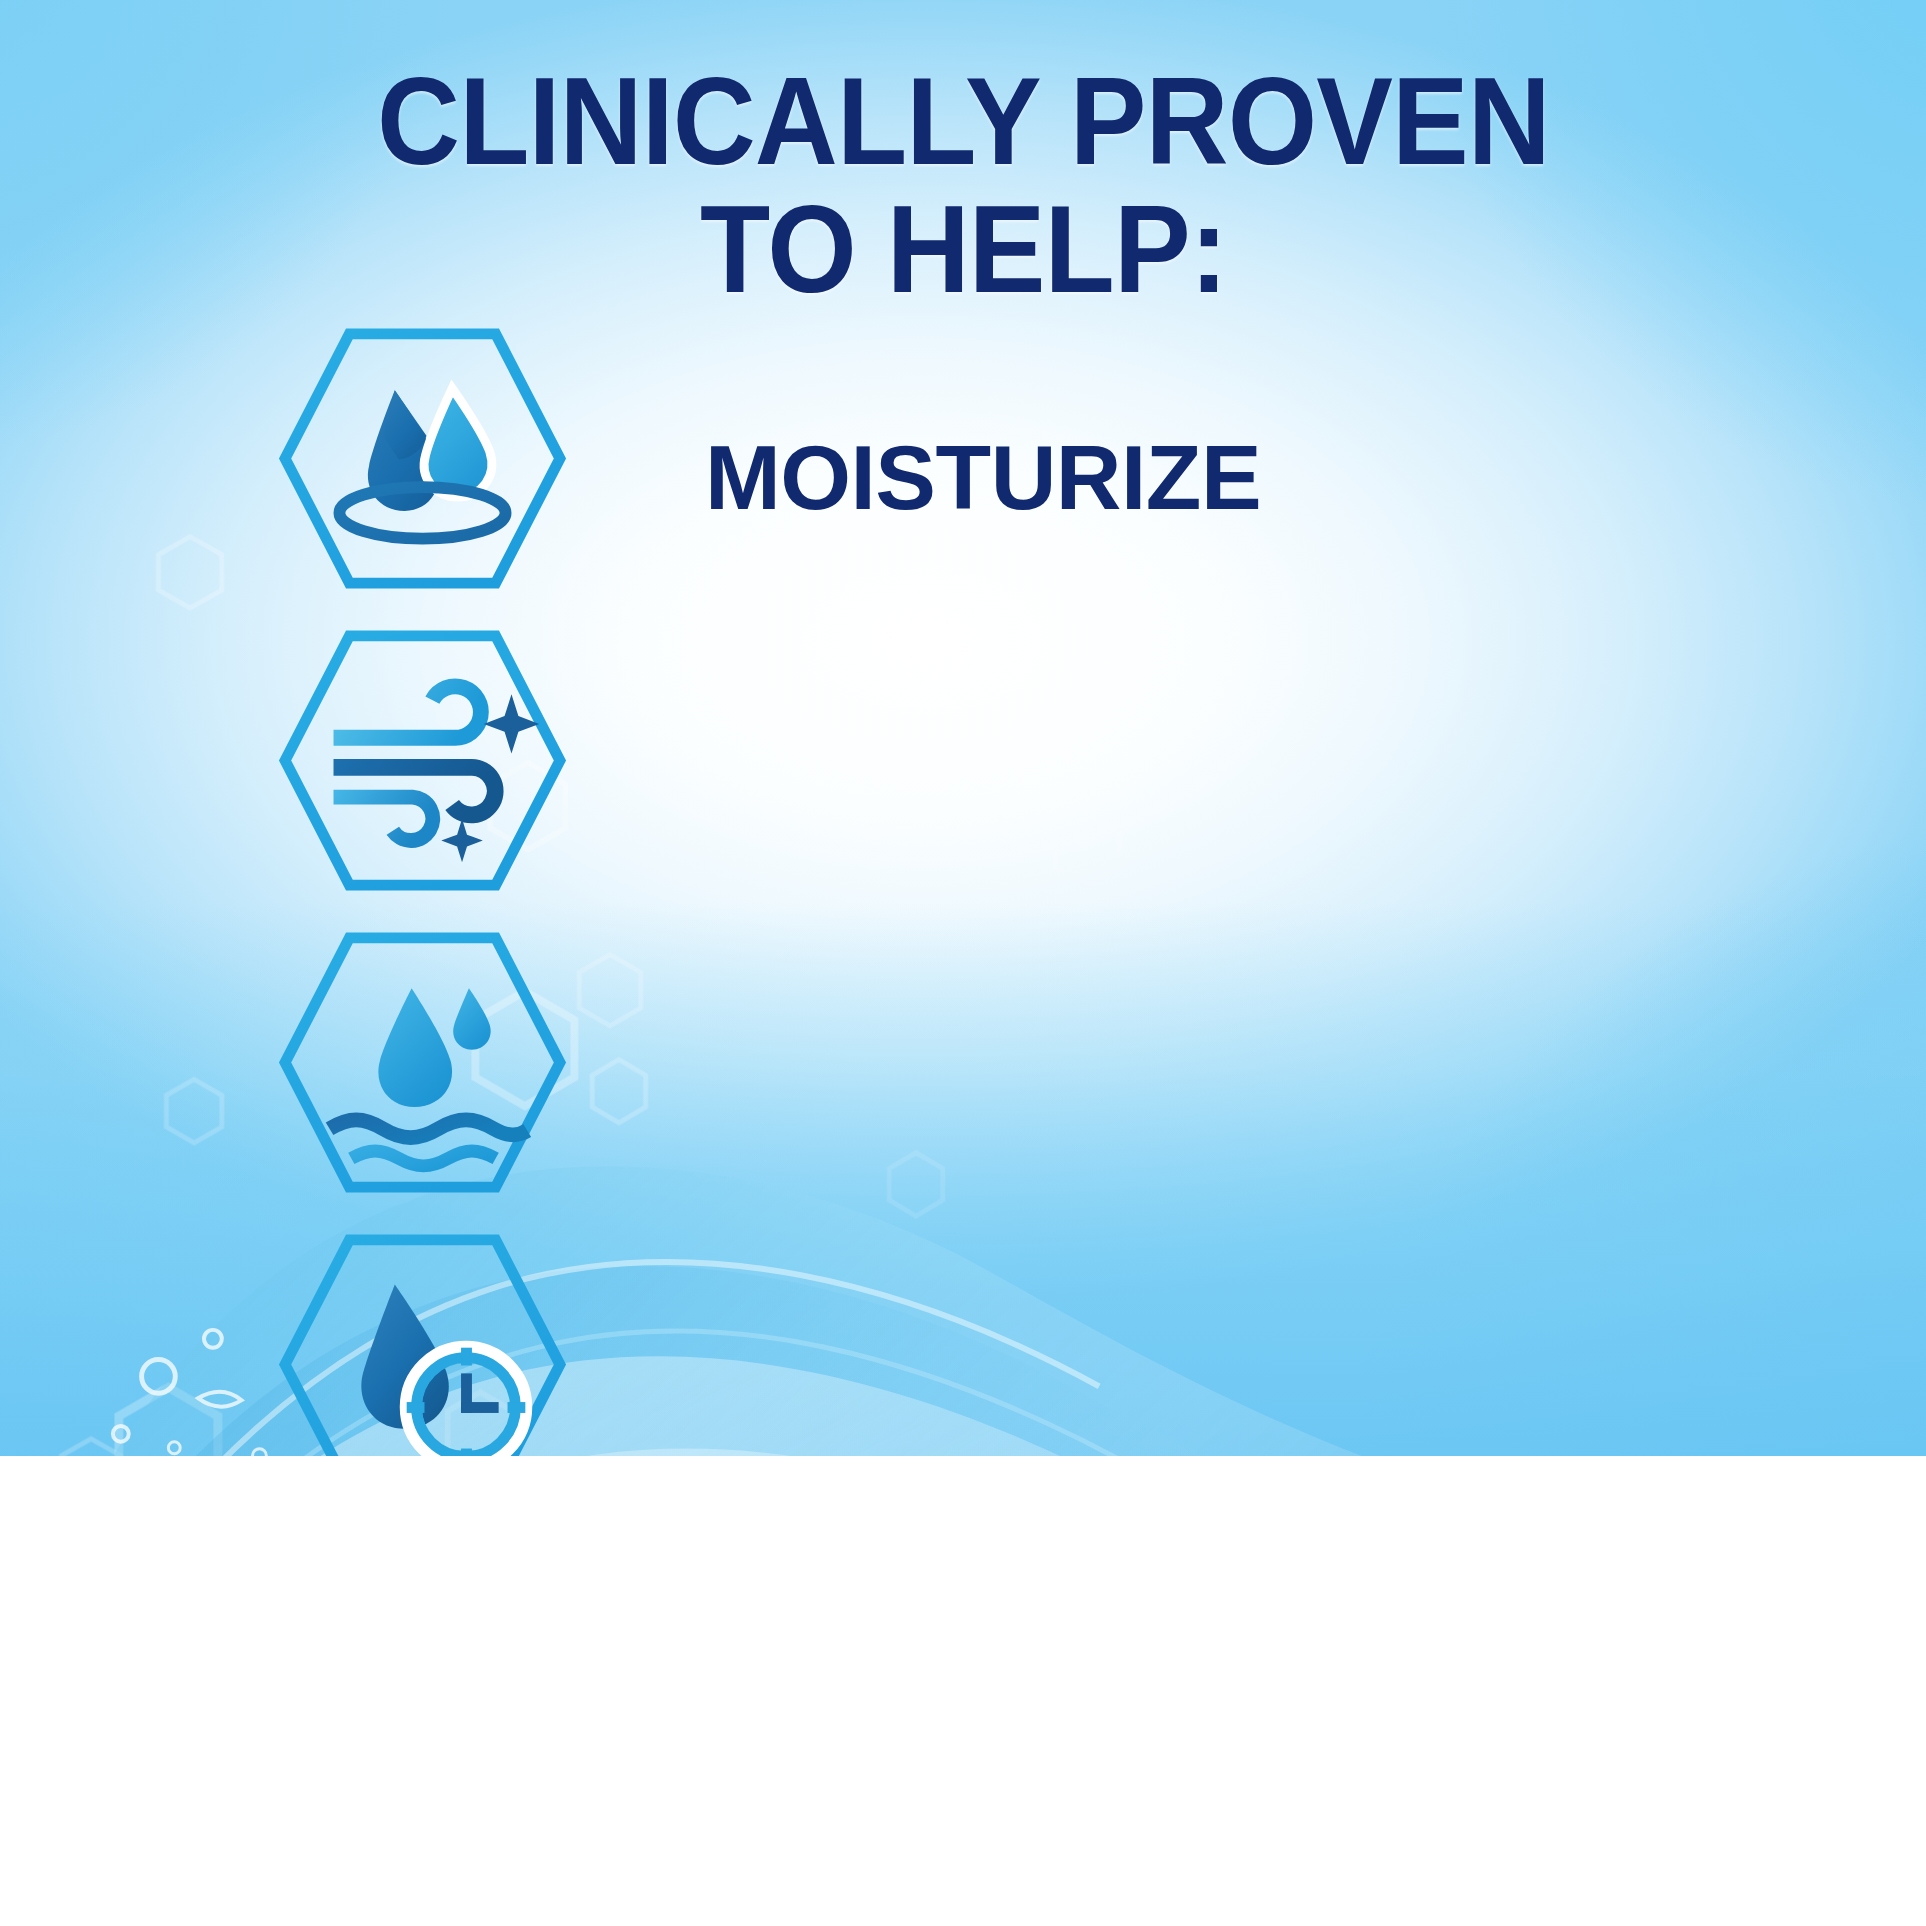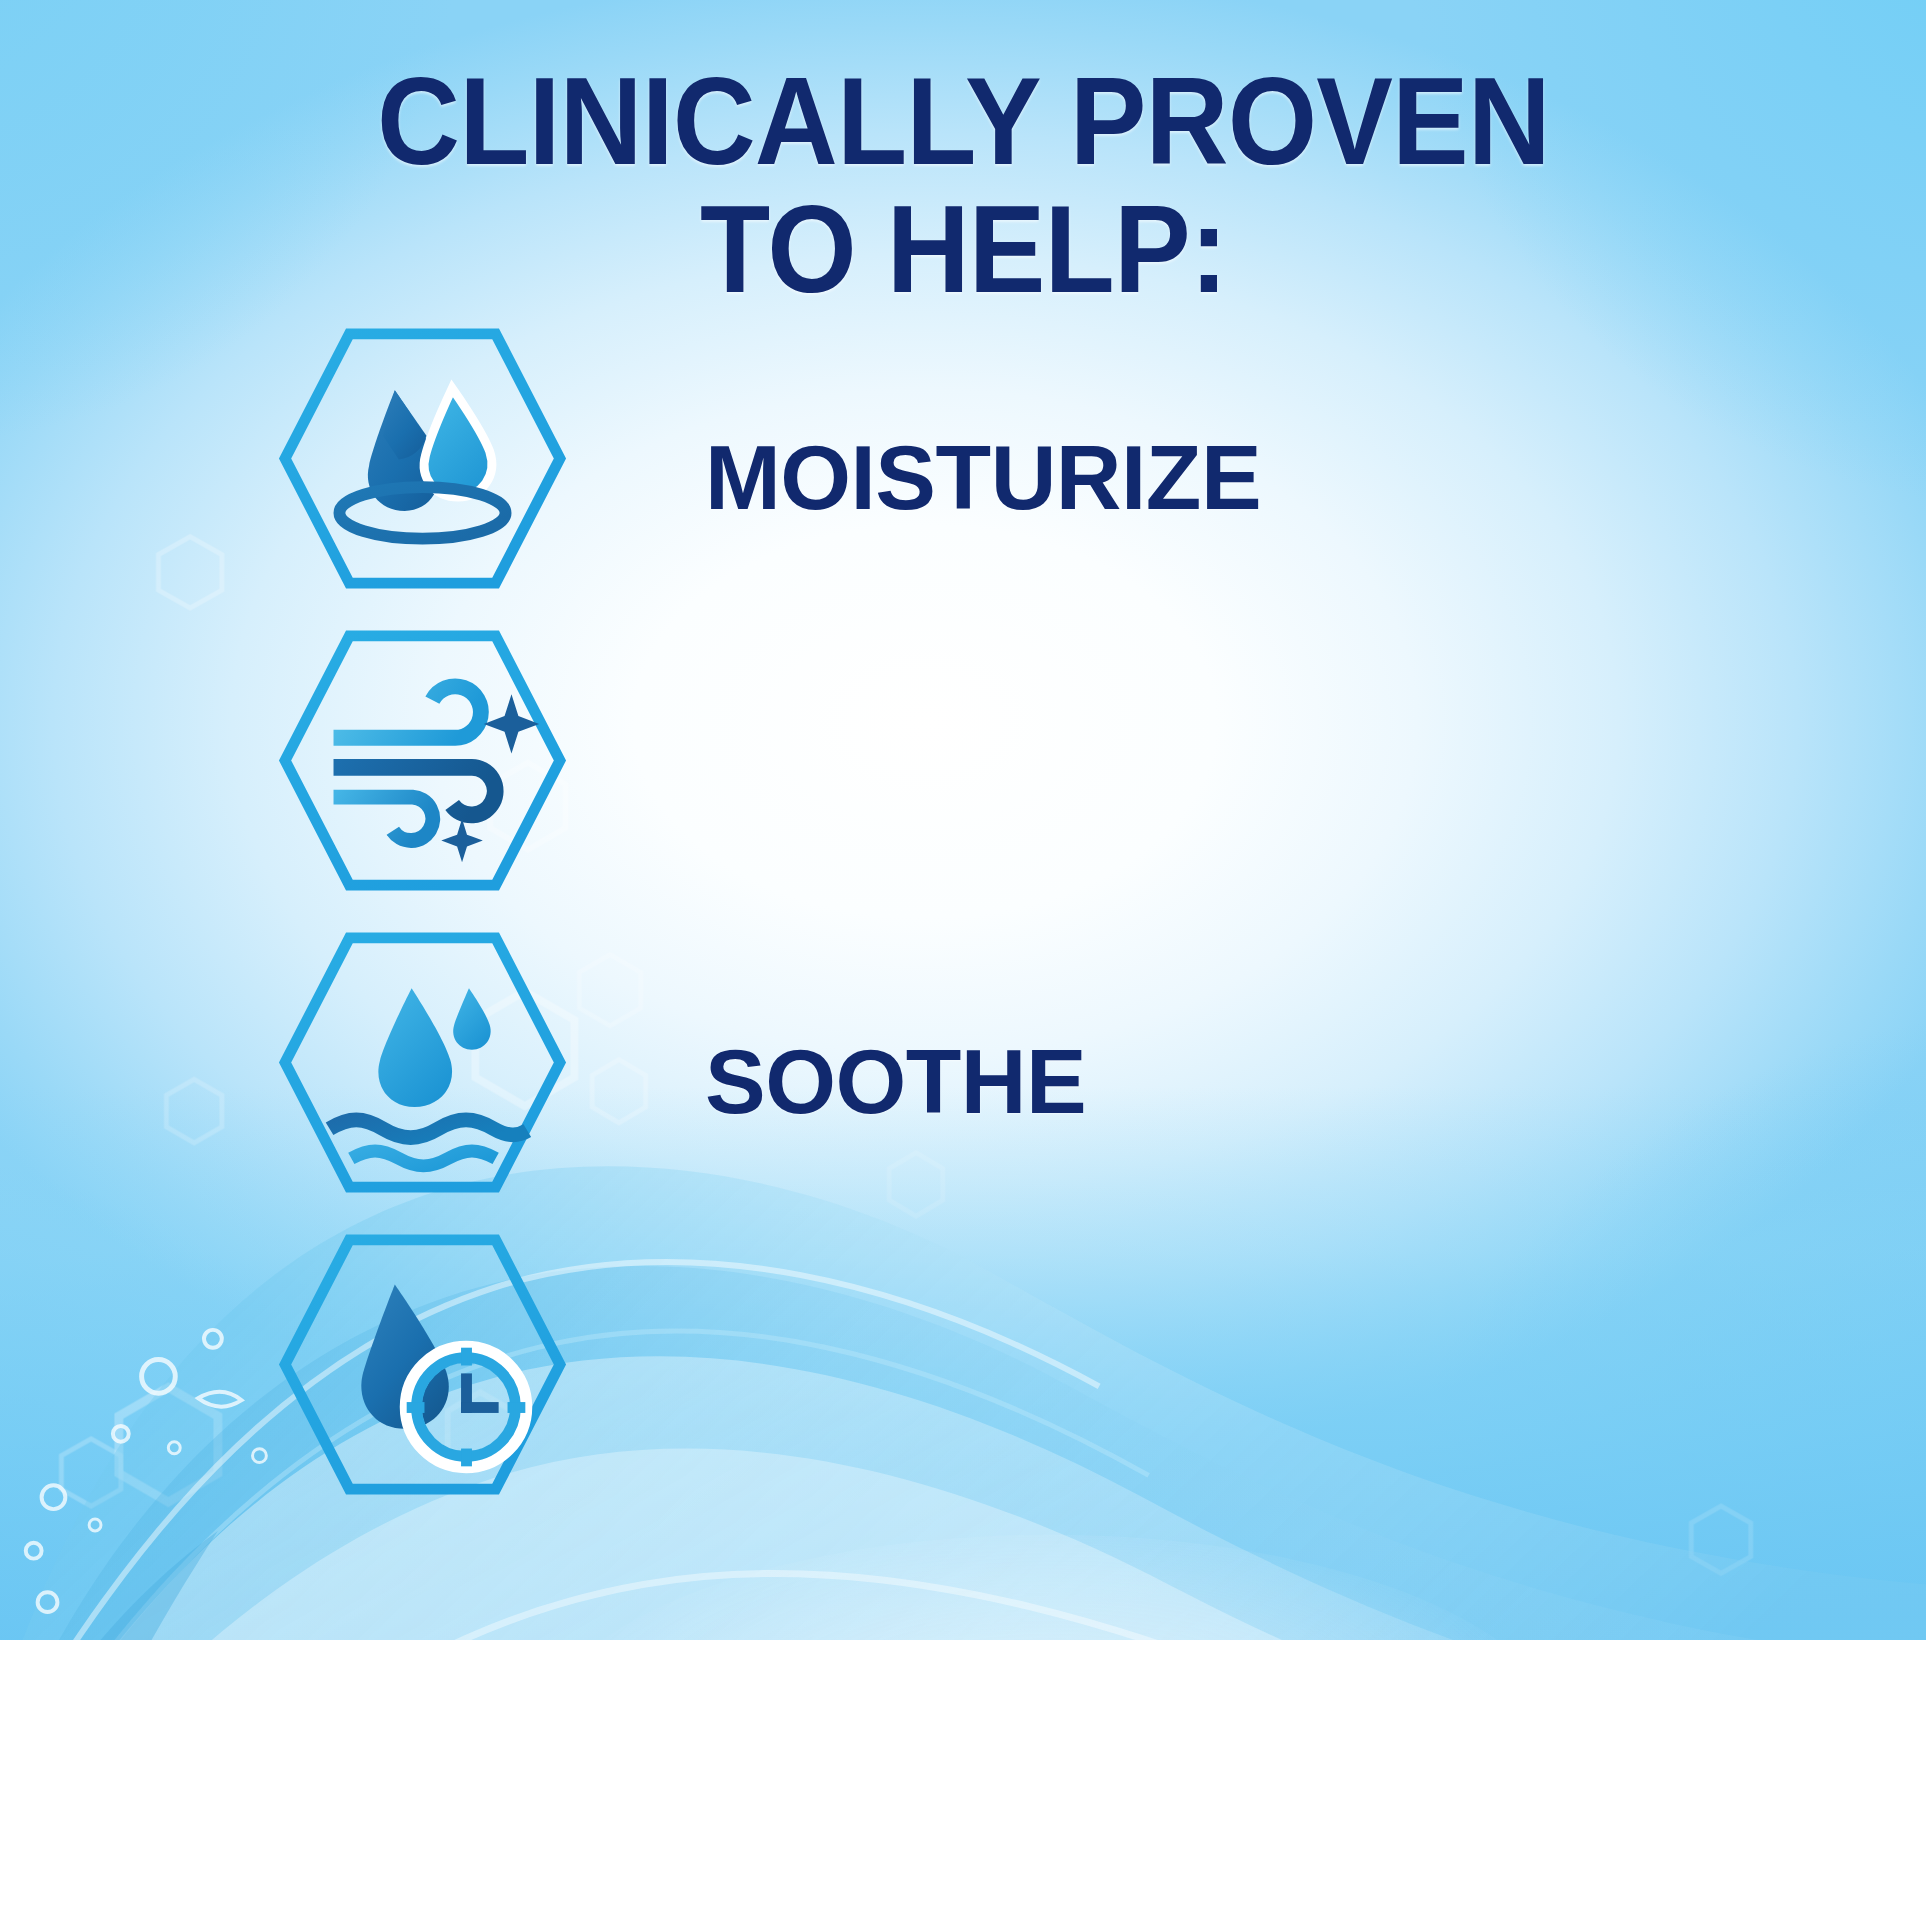--- a/index.html
+++ b/index.html
@@ -4,21 +4,21 @@
 <title>Clinically Proven To Help</title>
 <style>
   html, body {
     margin: 0;
     padding: 0;
     background: #ffffff;
   }
   .canvas {
     position: relative;
     width: 1927px;
-    height: 1640px;
+    height: 1456px;
     overflow: hidden;
     font-family: "Liberation Sans", sans-serif;
     background: #b5e4f9;
   }
 
   
   .bg-base {
     position: absolute;
     inset: 0;
     background:
@@ -322,21 +322,20 @@
           <path d="M 193,58 C 193,58 211,84 214,95 C 218,108 209,120 196,120 C 183,120 174,108 178,95 C 182,83 193,58 193,58 Z" fill="url(#dropS3)"></path>
 
           <path d="M 52,200 C 72,188 86,188 106,200 C 126,212 142,212 162,200 C 182,188 198,188 218,200 C 232,208 242,208 252,202" fill="none" stroke="url(#waveDark3)" stroke-width="15" stroke-linecap="butt"></path>
 
           <path d="M 74,230 C 92,220 104,220 122,230 C 140,240 154,240 172,230 C 190,220 202,220 220,230" fill="none" stroke="url(#waveLight3)" stroke-width="13" stroke-linecap="butt"></path>
         </svg>
       </div>
       <div class="hex-reflection">
         
       </div>
-      <div class="feature-label">SOOTHE</div>
     </div>
 
     <div class="feature-row">
       <div class="hex-wrap">
         <svg class="hex-svg" viewBox="0 0 292 266">
           <defs>
             <linearGradient id="dropC4" x1="0.15" y1="0" x2="0.9" y2="1">
               <stop offset="0%" stop-color="#2c7fba"></stop>
               <stop offset="50%" stop-color="#1a6fae"></stop>
               <stop offset="100%" stop-color="#14588f"></stop>

